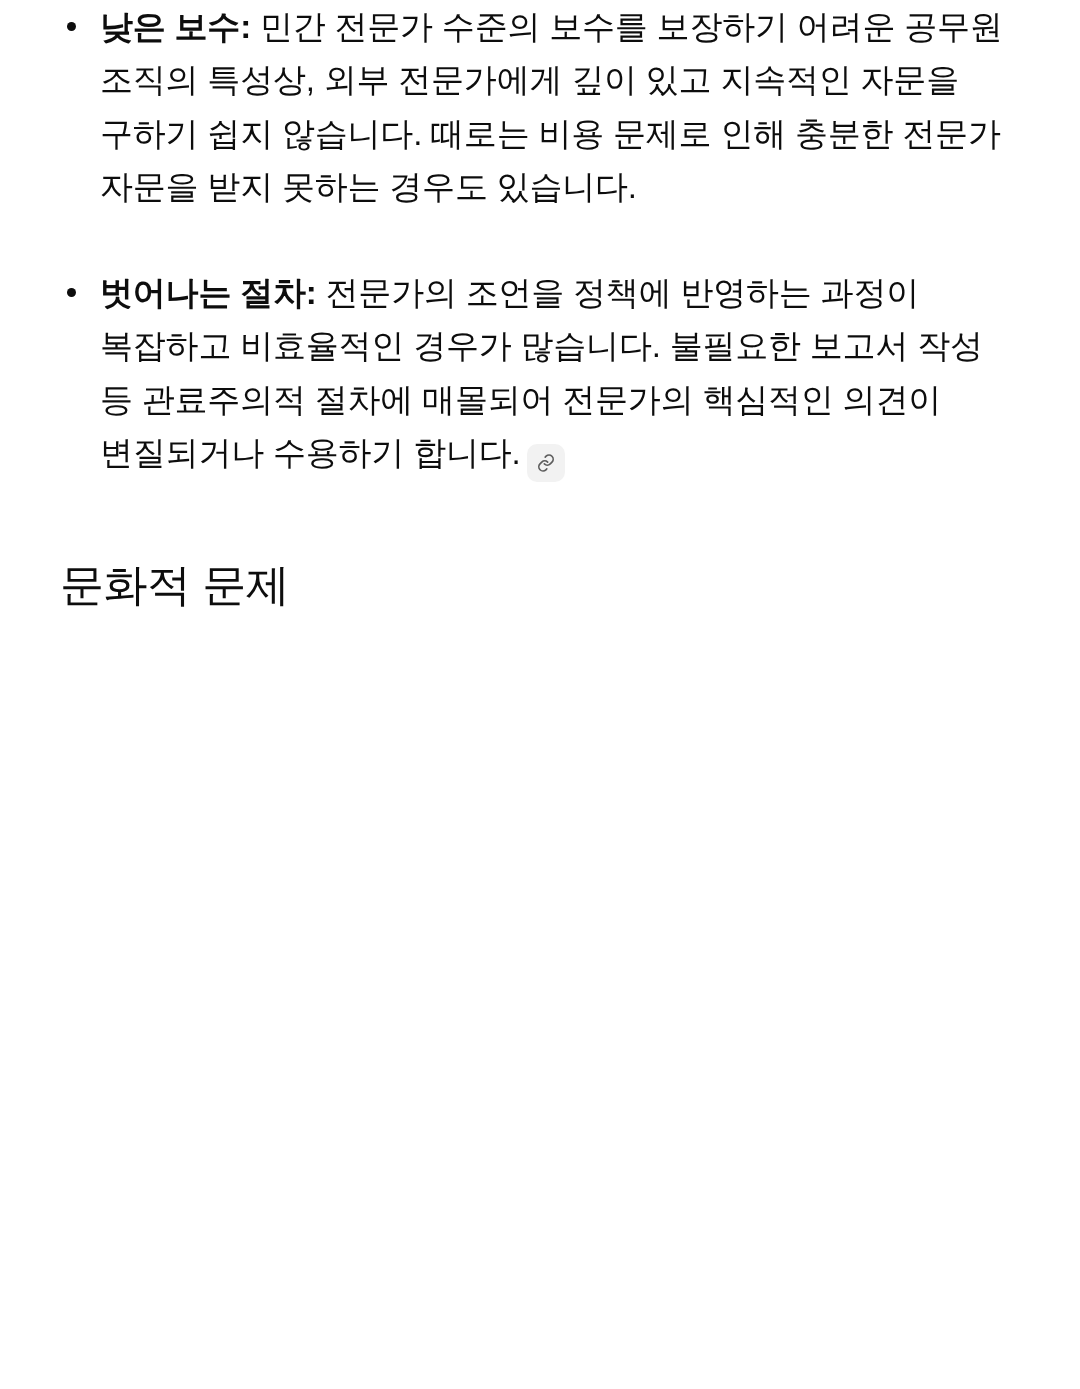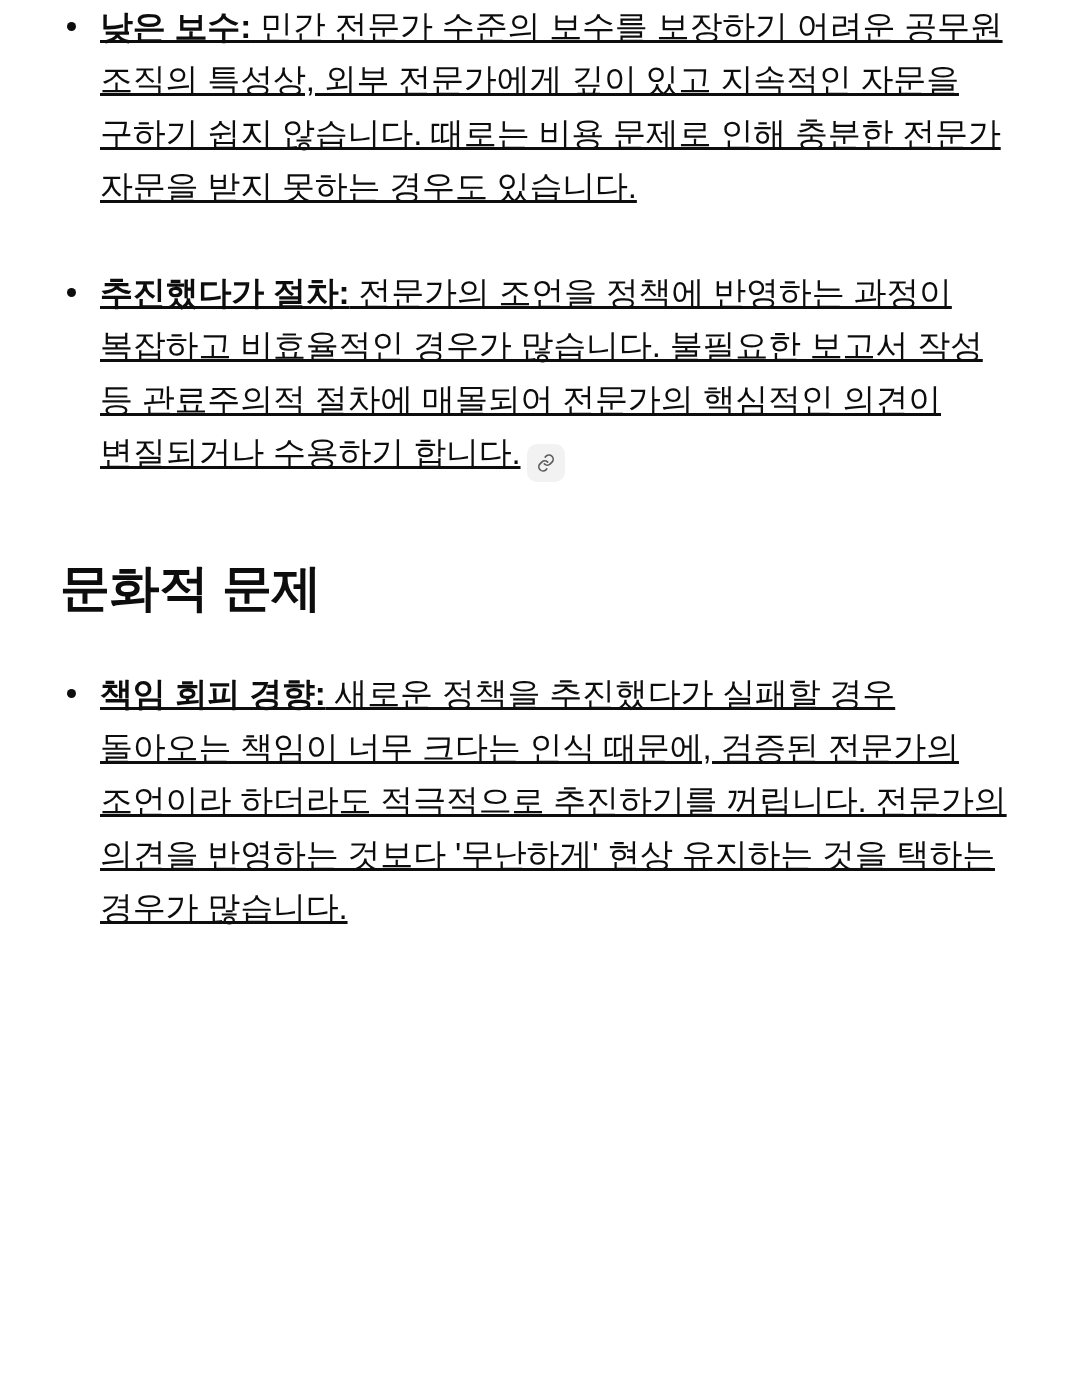--- a/index.html
+++ b/index.html
@@ -25,38 +25,37 @@
     padding: 0;
   }
   li.bullet-item {
     position: relative;
     padding-left: 60px;
     margin: 0 0 52px 0;
     font-size: 33px;
     line-height: 1.62;
     letter-spacing: -0.2px;
     word-break: keep-all;
-    text-decoration: underline;
   }
   li.bullet-item::before {
     content: "";
     position: absolute;
     left: 27px;
     top: 22px;
     width: 9px;
     height: 9px;
     background: #0d0d0d;
     border-radius: 50%;
   }
   .term {
     font-weight: bold;
   }
   h2.section-heading {
-    font-size: 50px;
-    font-weight: bold;
+    font-size: 44px;
+    font-weight: normal;
     letter-spacing: -0.5px;
     margin: 74px 0 46px 20px;
     line-height: 1.3;
   }
   .link-chip {
     display: inline-flex;
     align-items: center;
     justify-content: center;
     width: 38px;
     height: 38px;
@@ -76,30 +75,27 @@
 </head>
 <body>
 
 <div class="page">
 
   <ul class="bullet-list first-block">
     <li class="bullet-item">
       <span class="term">낮은 보수:</span><span> 민간 전문가 수준의 보수를 보장하기 어려운 공무원 조직의 특성상, 외부 전문가에게 깊이 있고 지속적인 자문을 구하기 쉽지 않습니다. 때로는 비용 문제로 인해 충분한 전문가 자문을 받지 못하는 경우도 있습니다.</span>
     </li>
     <li class="bullet-item">
-      <span class="term">추진했다가 절차:</span><span> 전문가의 조언을 정책에 반영하는 과정이 복잡하고 비효율적인 경우가 많습니다. 불필요한 보고서 작성 등 관료주의적 절차에 매몰되어 전문가의 핵심적인 의견이 변질되거나 수용하기 합니다.</span><span class="link-chip">
+      <span class="term">벗어나는 절차:</span><span> 전문가의 조언을 정책에 반영하는 과정이 복잡하고 비효율적인 경우가 많습니다. 불필요한 보고서 작성 등 관료주의적 절차에 매몰되어 전문가의 핵심적인 의견이 변질되거나 수용하기 합니다.</span><span class="link-chip">
           <svg width="20" height="20" viewBox="0 0 24 24" fill="none" stroke="#5d5d5d" stroke-width="2" stroke-linecap="round" stroke-linejoin="round">
             <path d="M10 13a5 5 0 0 0 7.07 0l2.12-2.12a5 5 0 0 0-7.07-7.07l-1.06 1.06"></path>
             <path d="M14 11a5 5 0 0 0-7.07 0l-2.12 2.12a5 5 0 0 0 7.07 7.07l1.06-1.06"></path>
           </svg>
         </span>
     </li>
   </ul>
 
   <h2 class="section-heading">문화적 문제</h2>
 
   <ul class="bullet-list">
-    <li class="bullet-item">
-      <span class="term">책임 회피 경향:</span><span> 새로운 정책을 추진했다가 실패할 경우 돌아오는 책임이 너무 크다는 인식 때문에, 검증된 전문가의 조언이라 하더라도 적극적으로 추진하기를 꺼립니다. 전문가의 의견을 반영하는 것보다 '무난하게' 현상 유지하는 것을 택하는 경우가 많습니다.</span>
-    </li>
   </ul>
 
 </div>
 
 </body></html>

